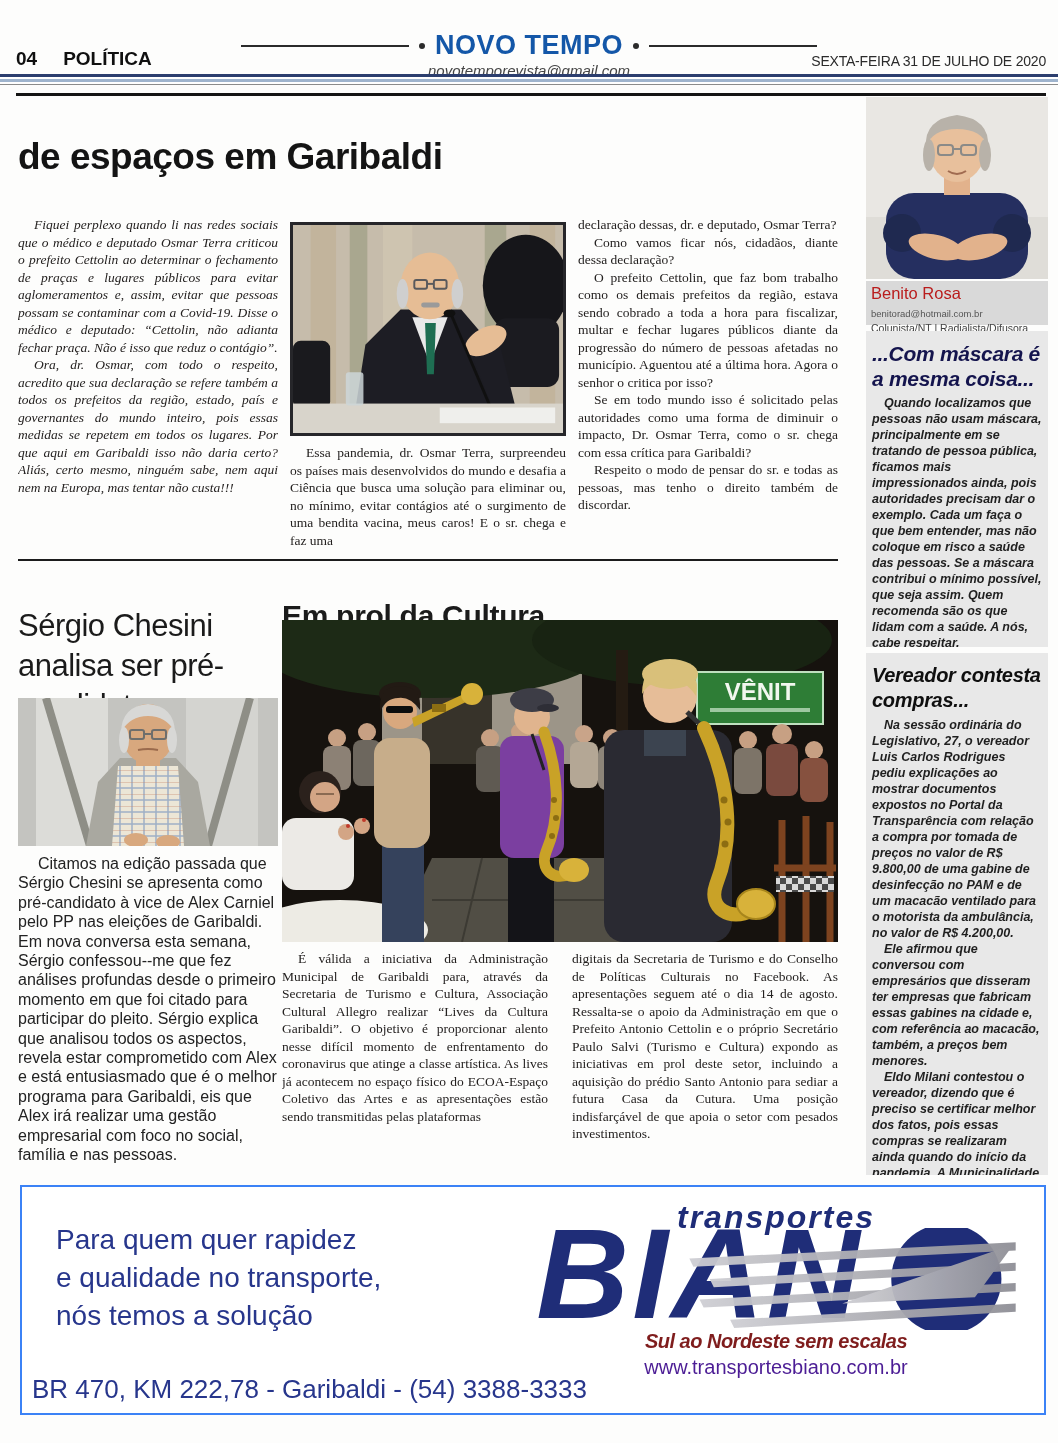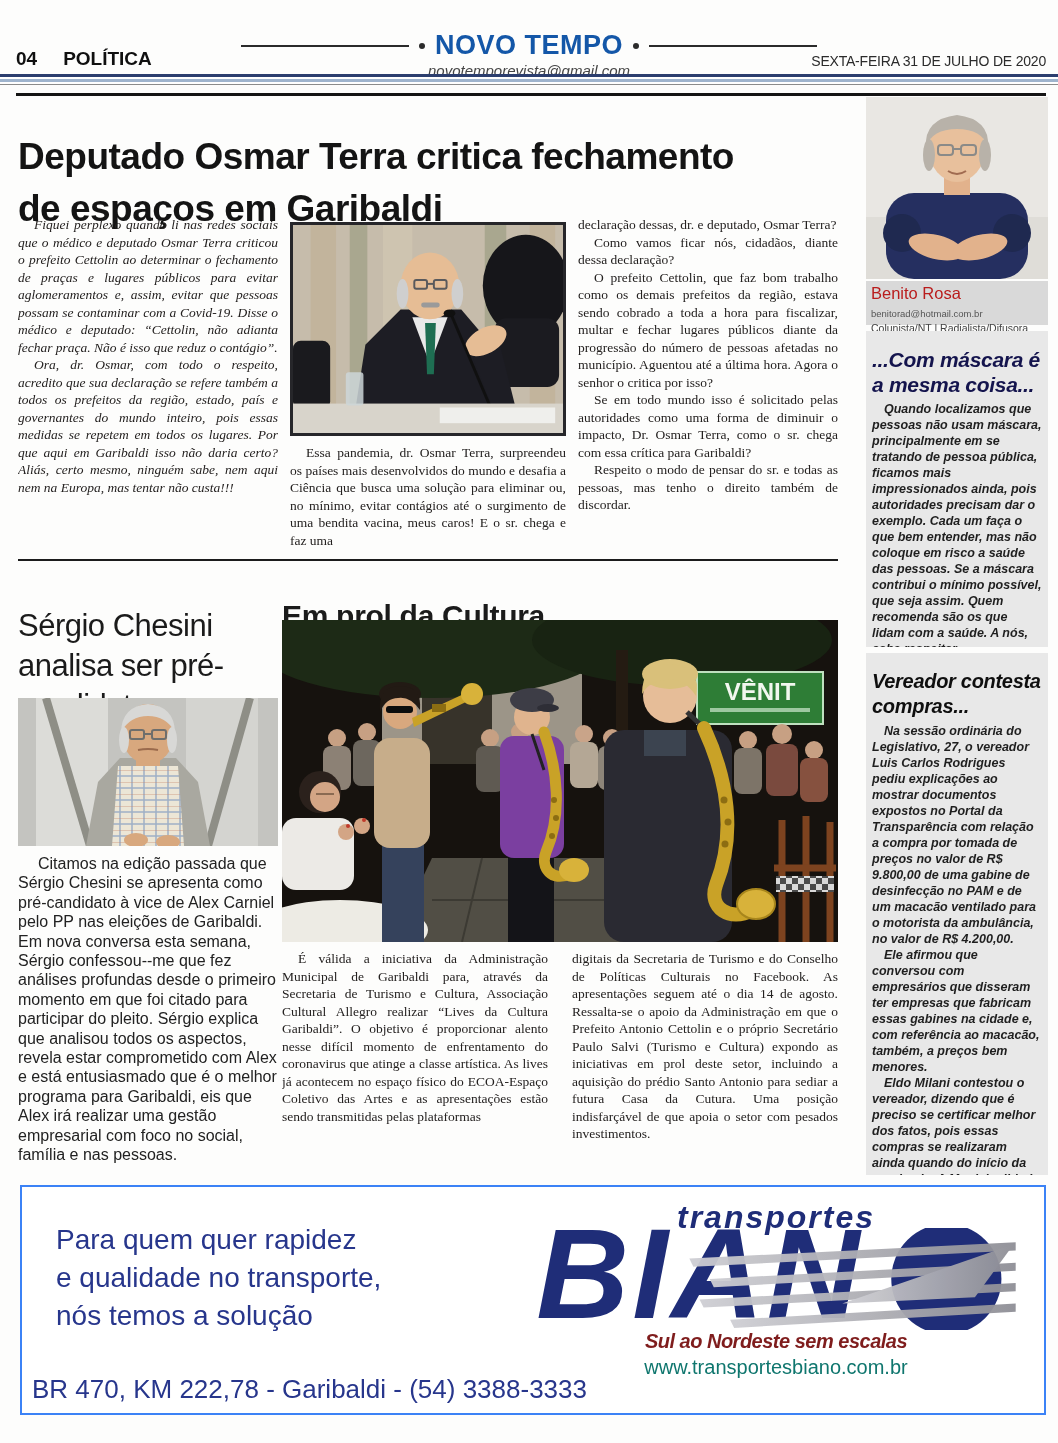--- a/index.html
+++ b/index.html
@@ -37,21 +37,21 @@
   .photo-osmar svg{display:block;width:100%;height:100%;}
   .divider-mid{position:absolute;left:18px;top:559px;width:820px;height:2px;background:#1c1c1c;}
   .photo-benito{position:absolute;left:866px;top:97px;width:182px;height:182px;}
   .photo-benito svg{display:block;width:100%;height:100%;}
   .col-caption{position:absolute;left:866px;top:281px;width:182px;height:44px;background:#d9d9d9;
                box-sizing:border-box;padding:3px 5px;line-height:1.15;}
   .cap-name{font-size:16.5px;color:#b91c1c;}
   .cap-email{font-size:9.5px;color:#555;}
   .cap-role{font-size:10.5px;color:#434343;}
   .gray-box{position:absolute;left:866px;width:182px;background:#e8e8e8;box-sizing:border-box;
-            padding:16px 6px;overflow:hidden;}
+            padding:10px 6px;overflow:hidden;}
   .box-mask{top:331px;height:316px;}
   .box-compras{top:653px;height:522px;}
   .sb-head{font-weight:bold;font-style:italic;font-size:21px;line-height:25px;color:#14144d;margin:0 0 4px 0;letter-spacing:-.3px;}
   .sb-head2{color:#0f0f0f;font-size:20px;}
   .sb-text{font-weight:bold;font-style:italic;font-size:12.5px;line-height:16px;color:#1f1f1f;}
   .sb-text p{margin:0;text-indent:12px;}
 
   
   .sergio-head{position:absolute;left:18px;top:580px;width:266px;font-size:31px;line-height:40px;
                font-weight:400;color:#1b1b1b;letter-spacing:-.5px;}
@@ -70,21 +70,21 @@
 
   
   .ad{position:absolute;left:20px;top:1185px;width:1026px;height:230px;border:2px solid #3b82f6;
       box-sizing:border-box;background:#fff;}
   .ad-tagline{position:absolute;left:34px;top:34px;font-size:28px;line-height:38px;color:#27368c;}
   .ad-address{position:absolute;left:10px;bottom:8px;font-size:26px;color:#27368c;}
   .ad-logo{position:absolute;right:18px;top:12px;width:500px;text-align:center;}
   .brand-top{font-size:32px;font-weight:bold;font-style:italic;color:#1f2d78;letter-spacing:2px;}
   .brand-svg{width:480px;height:102px;margin-top:-8px;}
   .ad-slogan{font-size:20px;font-weight:bold;font-style:italic;color:#7f1d1d;margin-top:-4px;letter-spacing:-.5px;}
-  .ad-site{font-size:20px;color:#0f766e;margin-top:3px;}
+  .ad-site{font-size:20px;color:#4c1d95;margin-top:3px;}
 </style>
 </head>
 <body>
 
 <div class="page">
 
   <header>
     <div class="masthead">
       <div class="mast-line"></div>
       <div class="mast-dot"></div>
@@ -103,21 +103,20 @@
         <div class="r2"></div>
         <div class="r3"></div>
         <div class="r4"></div>
         <div class="r5"></div>
     </div>
     <div class="rule-black"></div>
   </header>
 
   <section>
     <h1 class="headline">
-      <div>Deputado Osmar Terra critica fechamento</div>
       <div>de espaços em Garibaldi</div>
     </h1>
 
     <div class="col col1 serif">
       <p>Fiquei perplexo quando li nas redes sociais que o médico e deputado Osmar Terra criticou o prefeito Cettolin ao determinar o fechamento de praças e lugares públicos para evitar aglomeramentos e, assim, evitar que pessoas possam se contaminar com a Covid-19. Disse o médico e deputado: “Cettolin, não adianta fechar praça. Não é isso que reduz o contágio”.</p>
       <p>Ora, dr. Osmar, com todo o respeito, acredito que sua declaração se refere também a todos os prefeitos da região, estado, país e governantes do mundo inteiro, pois essas medidas se repetem em todos os lugares. Por que aqui em Garibaldi isso não daria certo? Aliás, certo mesmo, ninguém sabe, nem aqui nem na Europa, mas tentar não custa!!!</p>
     </div>
 
     <figure class="photo-osmar" style="margin:0">
       <svg viewBox="0 0 276 212" preserveAspectRatio="none">

